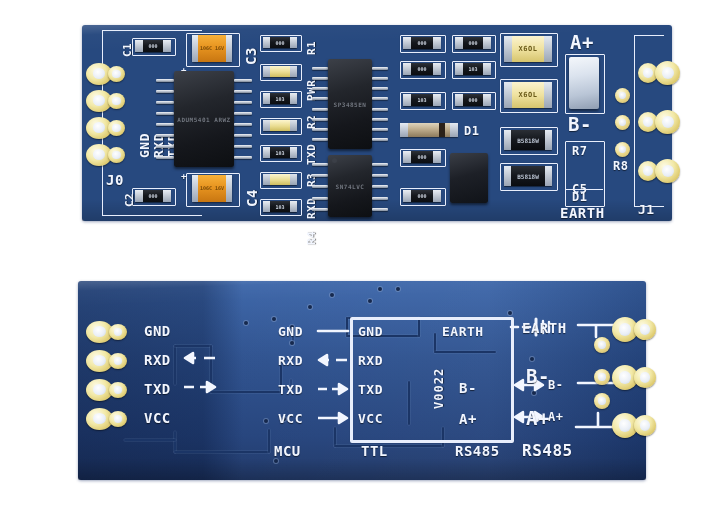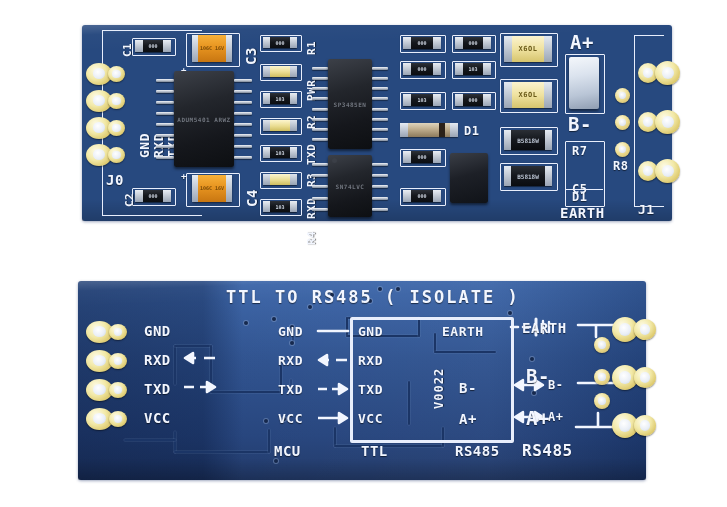--- a/index.html
+++ b/index.html
@@ -533,21 +533,20 @@
     <div class="silk s14" style="left:66px;top:101px;">TXD</div>
     <div class="silk s14" style="left:66px;top:130px;">VCC</div>
 
     <svg class="arrow-svg" style="left:104px;top:68px;width:36px;height:18px;" viewBox="0 0 36 18">
       <path d="M3 9 L14 9 M22 9 L33 9 M11 4 L3 9 L11 14 Z" stroke="#f2f6ff" stroke-width="2.6" fill="#f2f6ff" stroke-linejoin="round"></path>
     </svg>
     <svg class="arrow-svg" style="left:104px;top:97px;width:36px;height:18px;" viewBox="0 0 36 18">
       <path d="M2 9 L12 9 M18 9 L26 9 M25 4 L33 9 L25 14 Z" stroke="#f2f6ff" stroke-width="2.6" fill="#f2f6ff" stroke-linejoin="round"></path>
     </svg>
 
-    <div class="silk s17" style="left:148px;top:8px;letter-spacing:2px;">TTL TO RS485 ( ISOLATE )</div>
 
     <div class="silk s13" style="left:200px;top:44px;">GND</div>
     <div class="silk s13" style="left:200px;top:73px;">RXD</div>
     <div class="silk s13" style="left:200px;top:102px;">TXD</div>
     <div class="silk s13" style="left:200px;top:131px;">VCC</div>
     <div class="silk s15 s14" style="left:196px;top:163px;">MCU</div>
 
     <svg class="arrow-svg" style="left:238px;top:42px;width:34px;height:16px;" viewBox="0 0 34 16">
       <path d="M2 8 L32 8" stroke="#f2f6ff" stroke-width="2.6" stroke-linecap="round"></path>
     </svg>

